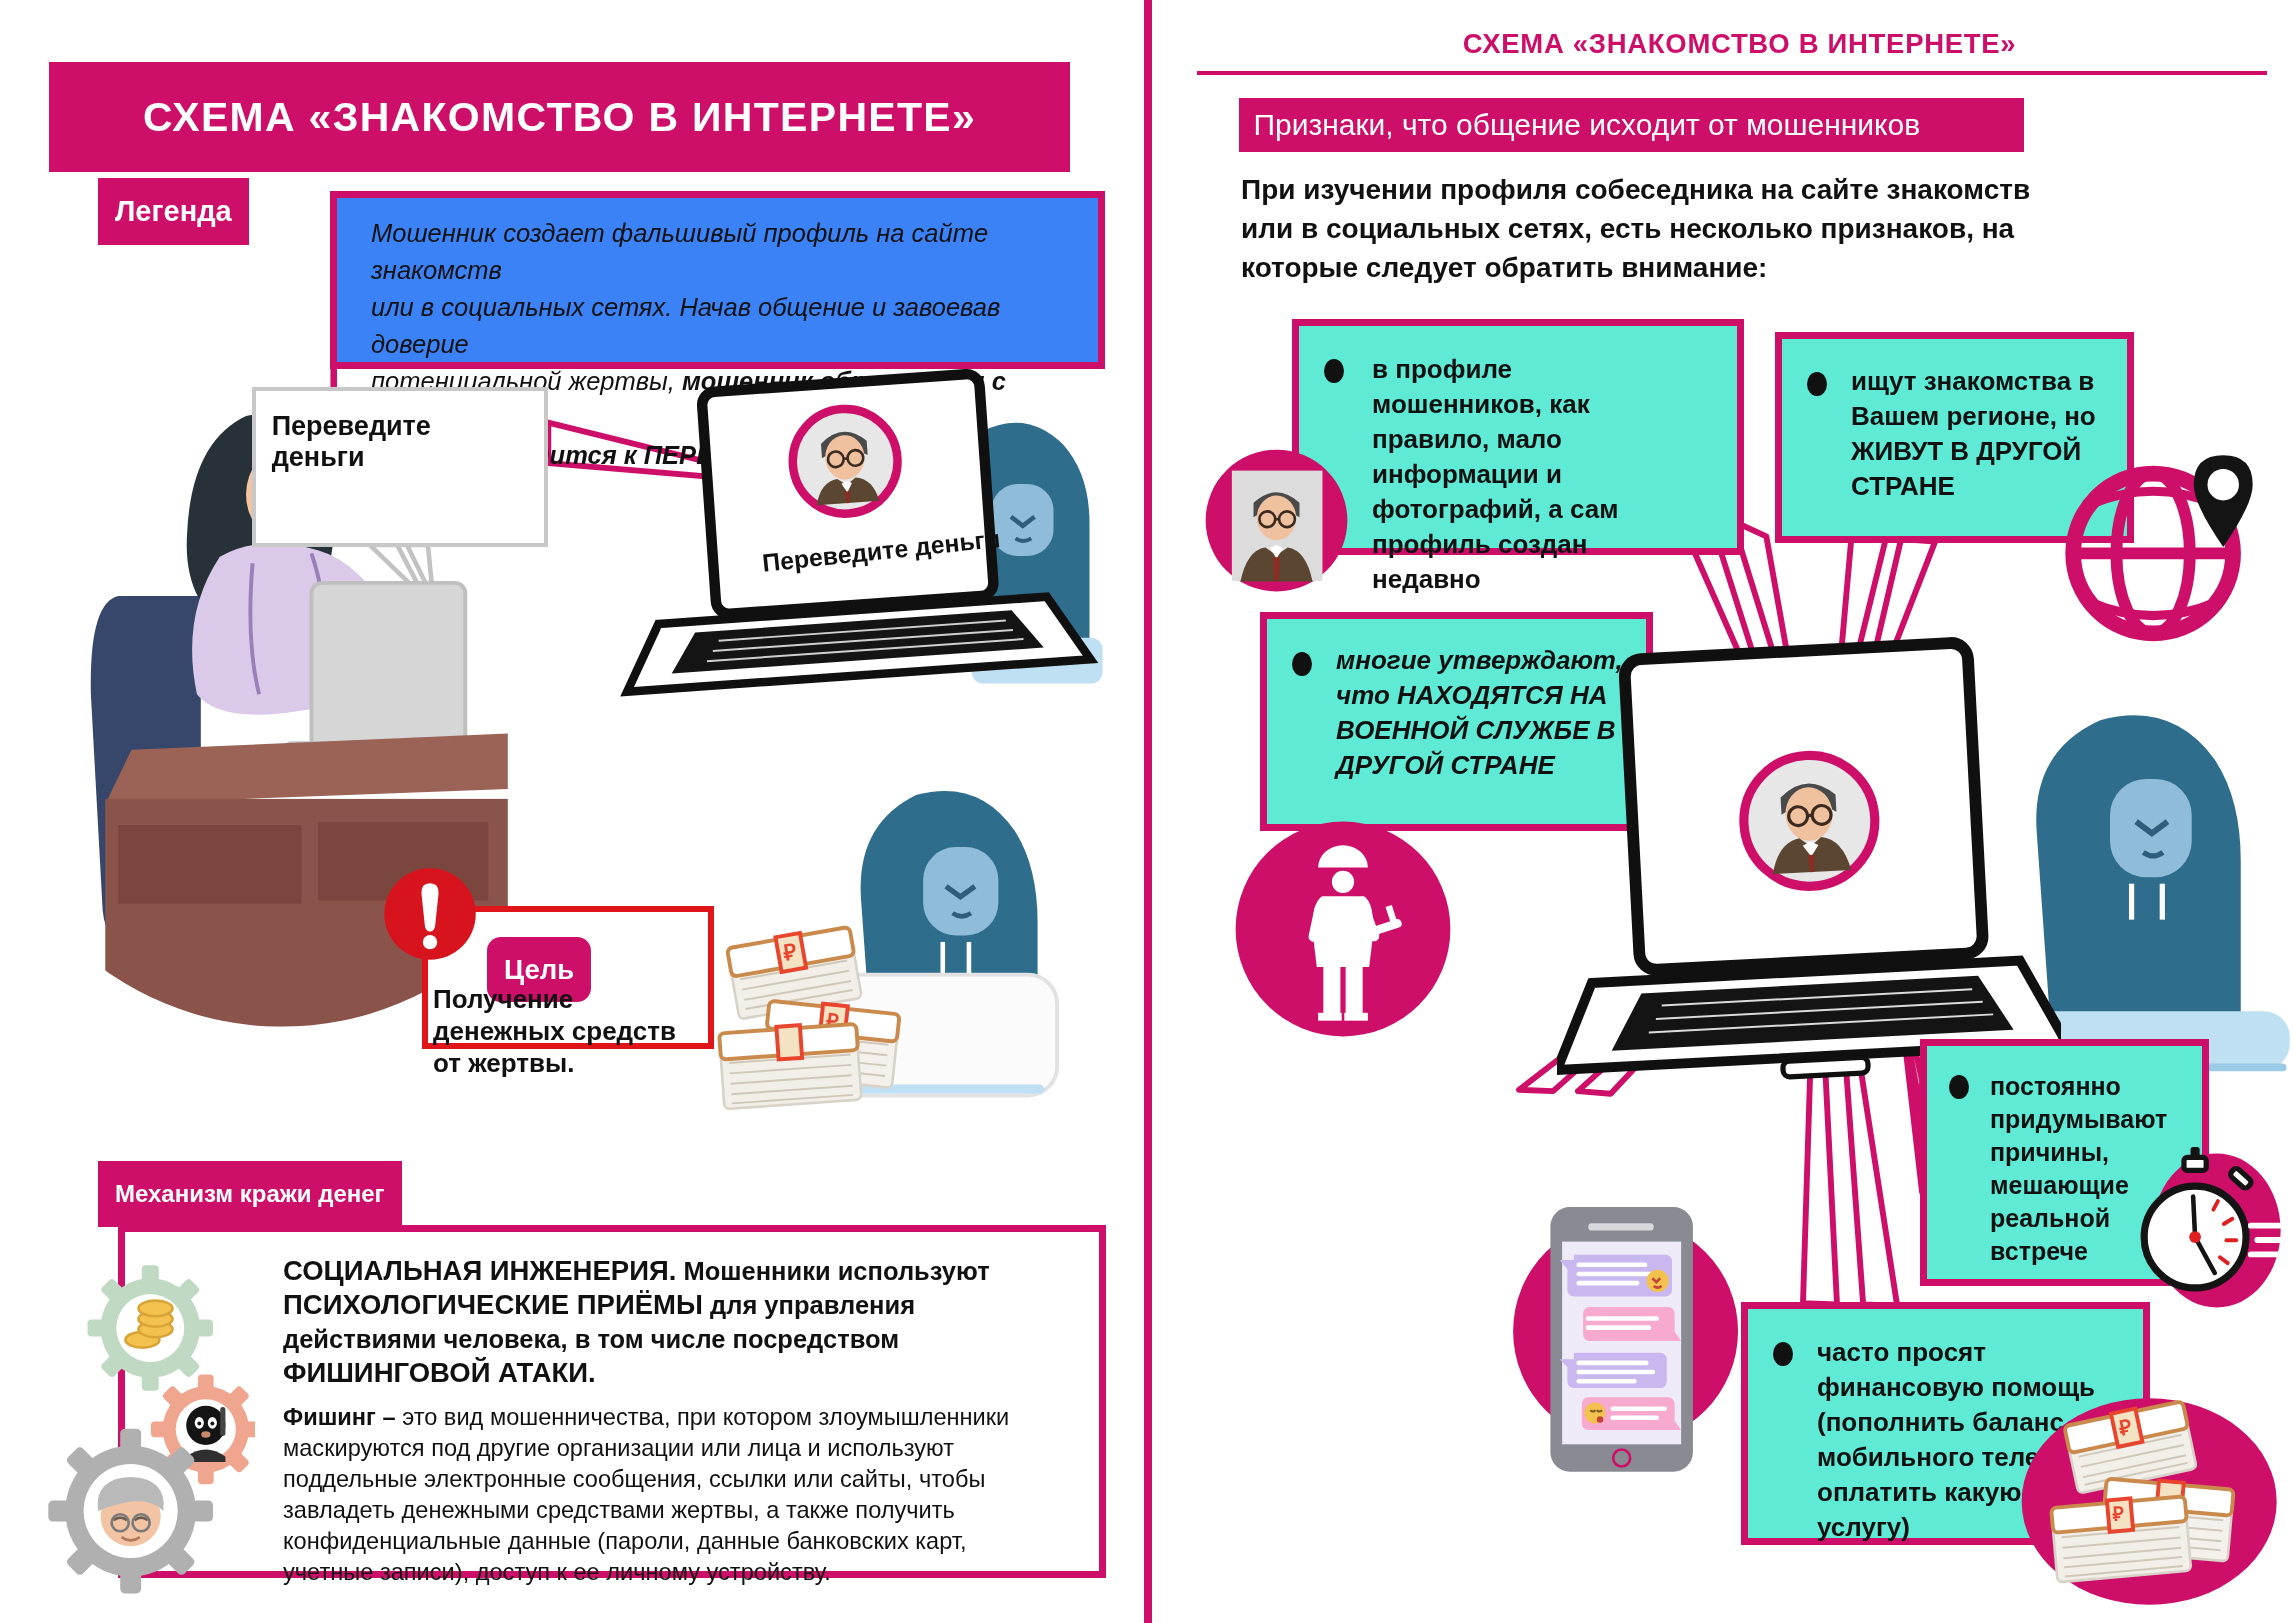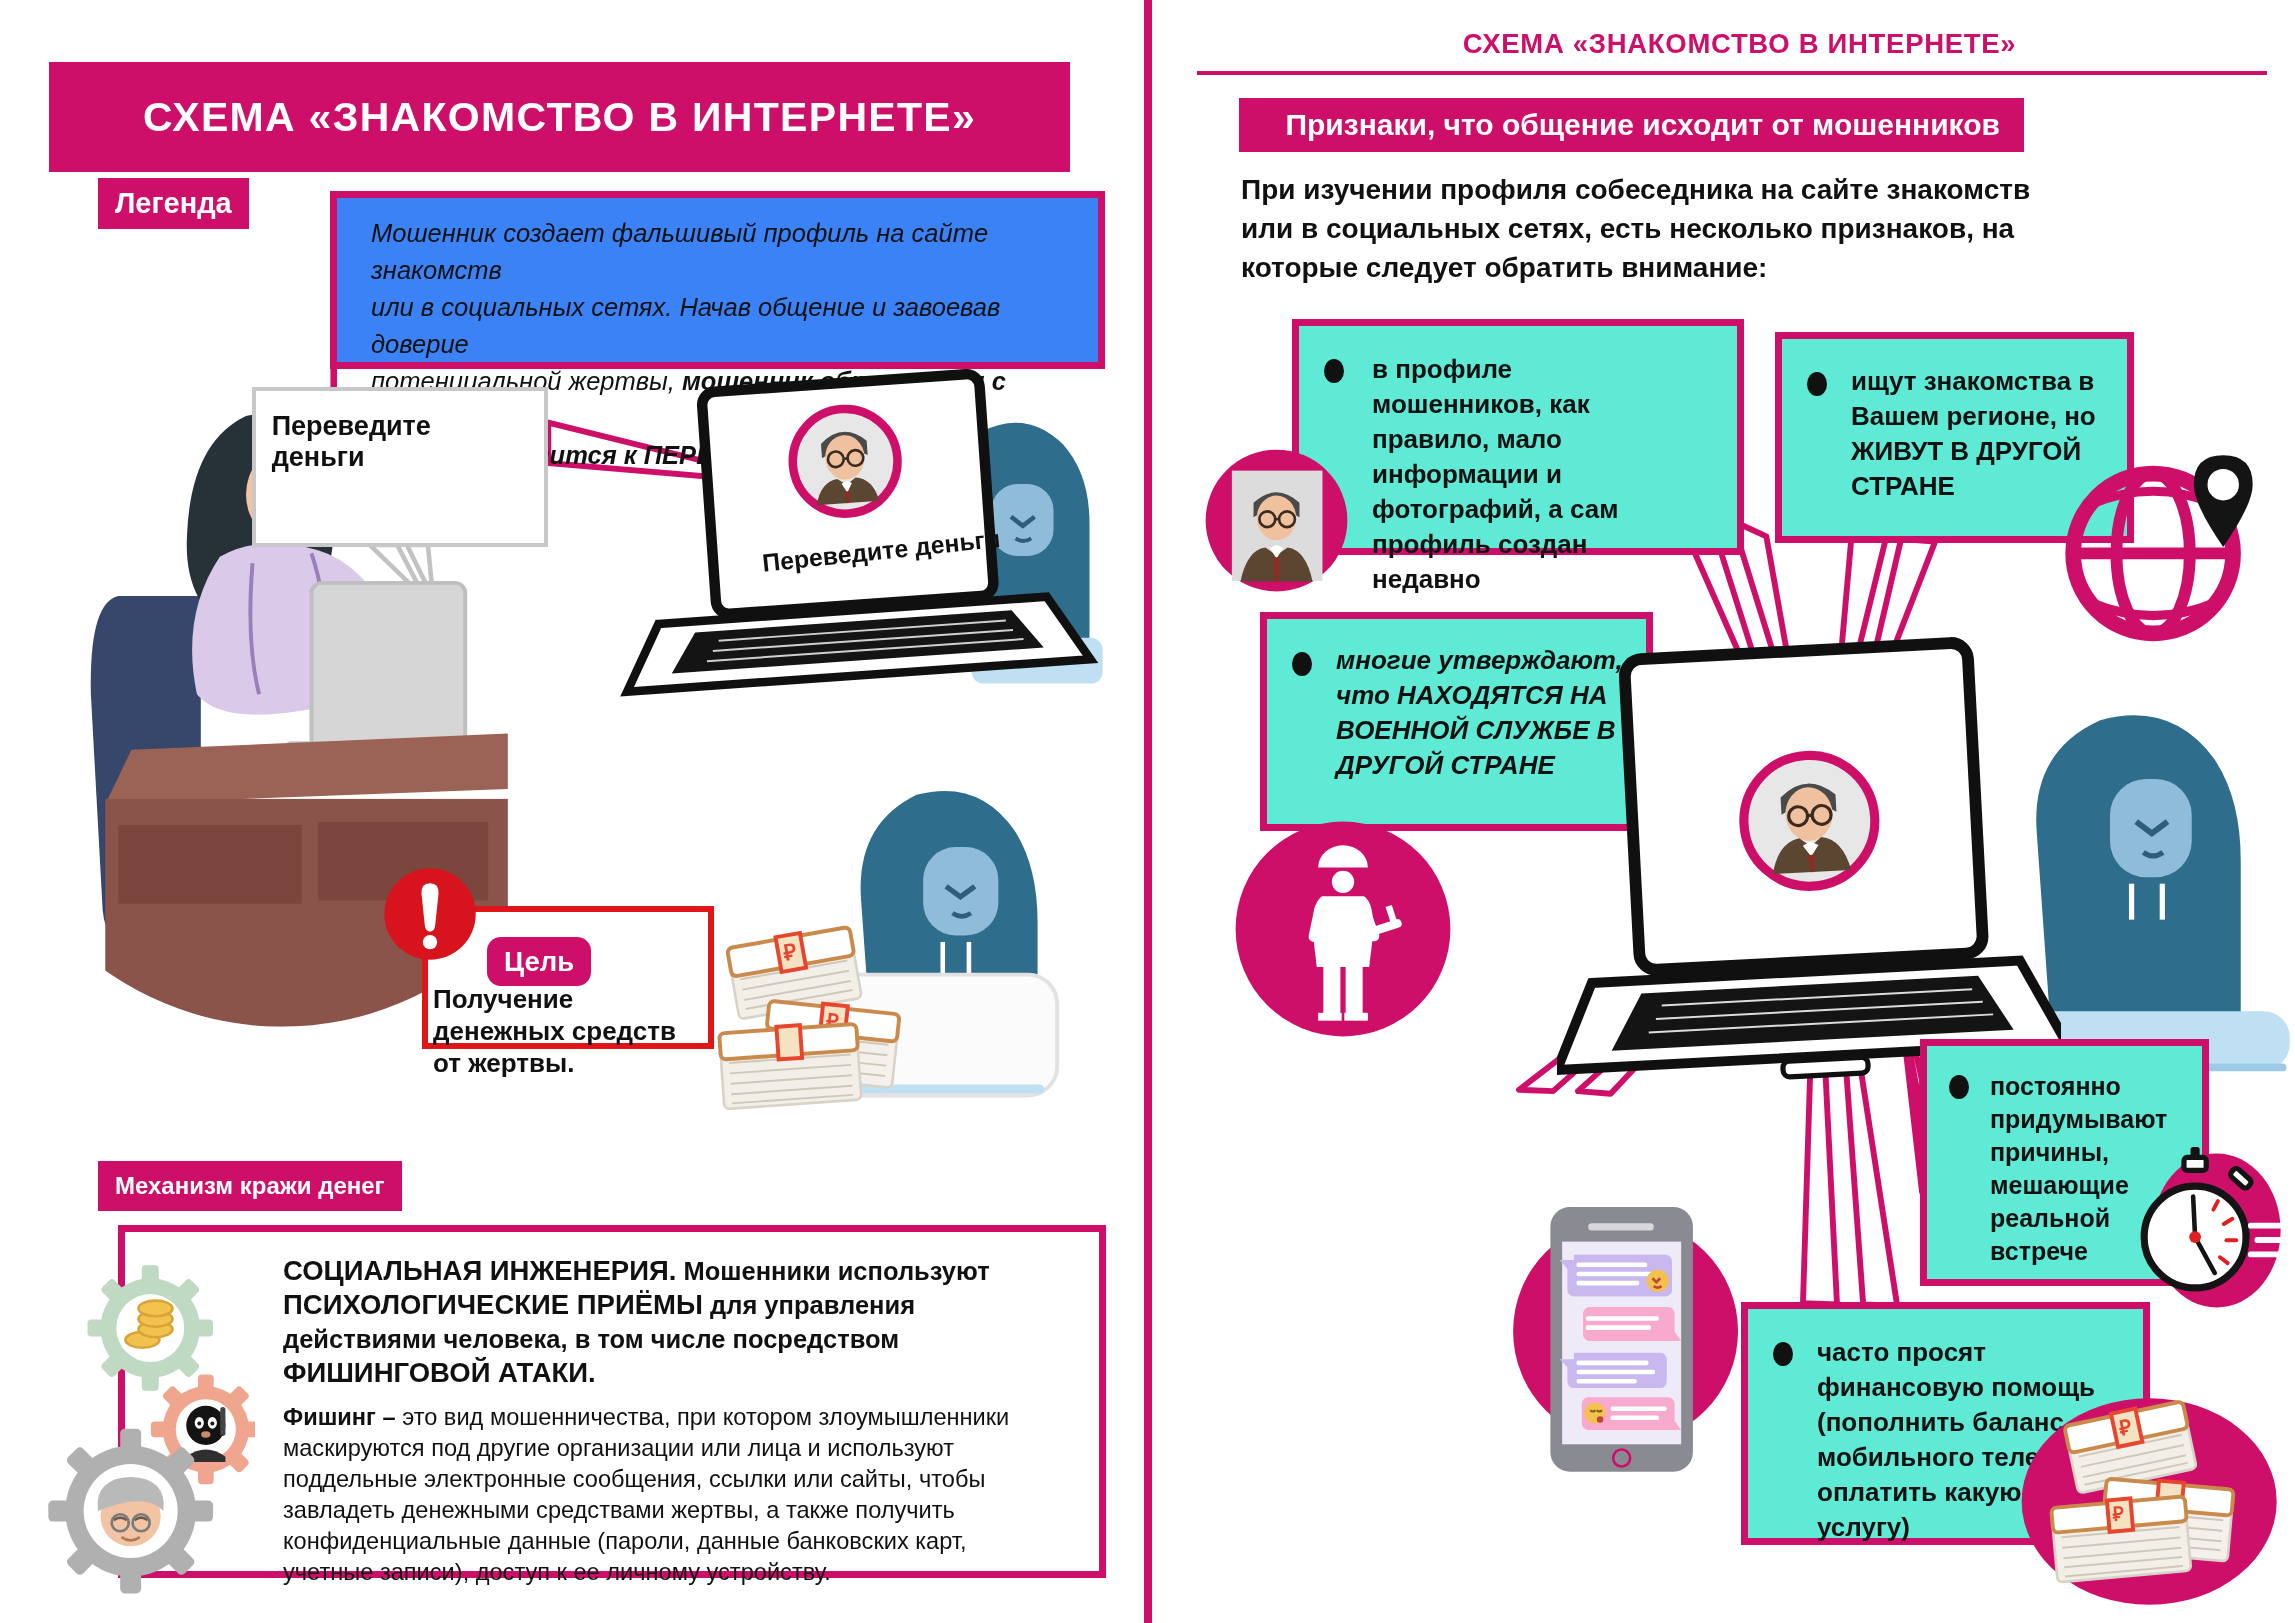--- a/index.html
+++ b/index.html
@@ -5,21 +5,21 @@
   html,body{margin:0;padding:0;background:#fff;}
   .page{position:relative;width:2295px;height:1623px;background:#fff;overflow:hidden;
         font-family:"Liberation Sans",sans-serif;color:#111;}
   .abs{position:absolute;}
   .mag{background:#CE0F69;}
   .z1{z-index:1}.z2{z-index:2}.z3{z-index:3}
 
   
   .title-banner{left:49px;top:62px;width:1021px;height:110px;display:flex;align-items:center;justify-content:center;}
   .title-banner span{color:#fff;font-size:41px;font-weight:bold;letter-spacing:1.3px;}
-  .tag{color:#fff;font-weight:bold;display:flex;align-items:center;padding:4px 17px;}
+  .tag{color:#fff;font-weight:bold;display:flex;align-items:center;padding:12px 17px;}
   .legend-tag{left:98px;top:178px;height:43px;font-size:29px;}
   .mech-tag{left:98px;top:1161px;height:42px;font-size:24px;}
   .legend-box{left:330px;top:191px;width:775px;height:178px;border:7.2px solid #CE0F69;background:#3b82f6;
               padding:17px 13px 13px 34px;box-sizing:border-box;font-style:italic;font-size:25.5px;line-height:37px;font-weight:500;}
   .legend-box .bl{font-weight:bold;}
   .bubble{left:252px;top:387px;width:296px;height:160px;background:#fff;border:4.6px solid #C8C8C8;
           box-sizing:border-box;padding:19.6px 15.7px;font-size:27px;font-weight:bold;z-index:3;}
   .goal-box{left:422px;top:906px;width:292px;height:143px;border:6.5px solid #E01519;background:#fff;box-sizing:border-box;z-index:2;}
   .goal-tag{left:487px;top:937px;height:41px;font-size:27.5px;z-index:3;border-radius:14px;}
   .goal-text{left:433px;top:983px;width:275px;font-size:26px;font-weight:bold;line-height:32px;z-index:3;}
@@ -28,21 +28,21 @@
   .social-box .p1{font-size:25.5px;line-height:34px;font-weight:bold;margin:0 0 11.8px 0;}
   .social-box .p1 .hv{font-size:27.5px;}
   .social-box .p2{font-size:23.6px;line-height:31px;font-weight:normal;margin:0;}
   .social-box .p2 .bl{font-weight:bold;}
 
   
   .divider{left:1144px;top:0;width:7.9px;height:1623px;}
   .r-header{left:1211px;top:27.5px;width:1057px;text-align:center;color:#CE0F69;font-size:27.5px;font-weight:bold;letter-spacing:0.7px;}
   .r-rule{left:1197px;top:71px;width:1070px;height:3.9px;background:#CE0F69;}
   .r-banner{left:1239px;top:98px;width:785px;height:54px;display:flex;align-items:center;padding-left:14.4px;box-sizing:border-box;}
-  .r-banner span{color:#fff;font-size:30px;font-weight:bold;margin-left:32px;}
+  .r-banner span{color:#fff;font-size:30px;font-weight:normal;}
   .r-intro{left:1241px;top:170px;width:844px;font-size:28px;font-weight:bold;line-height:39px;}
 
   .callout{border:7.2px solid #CE0F69;background:#5eead4;box-sizing:border-box;z-index:2;font-weight:bold;}
   .callout .bullet{position:absolute;left:25px;top:33px;width:19.6px;height:24px;background:#111;border-radius:50%;}
   .callout .txt{position:absolute;}
   .c1{left:1292px;top:319px;width:452px;height:236px;}
   .c1 .txt{left:73px;top:26px;width:294px;font-size:26px;line-height:35px;}
   .c2{left:1775px;top:332px;width:359px;height:211px;}
   .c2 .txt{left:69px;top:25px;width:262px;font-size:26px;line-height:35px;}
   .c3{left:1260px;top:612px;width:393px;height:219px;}

